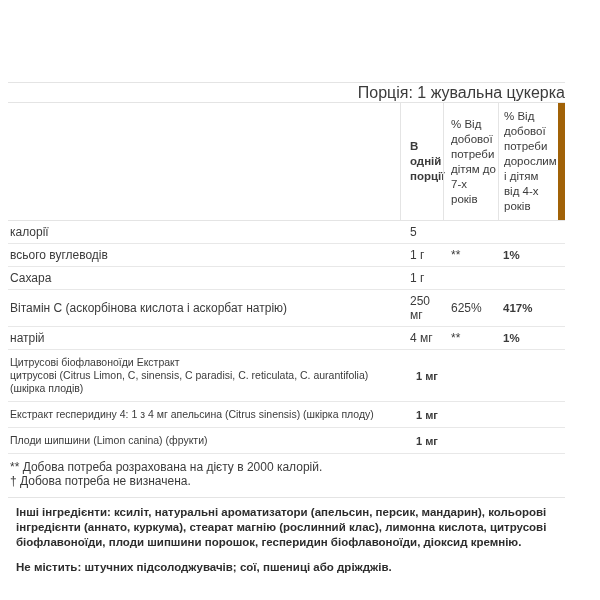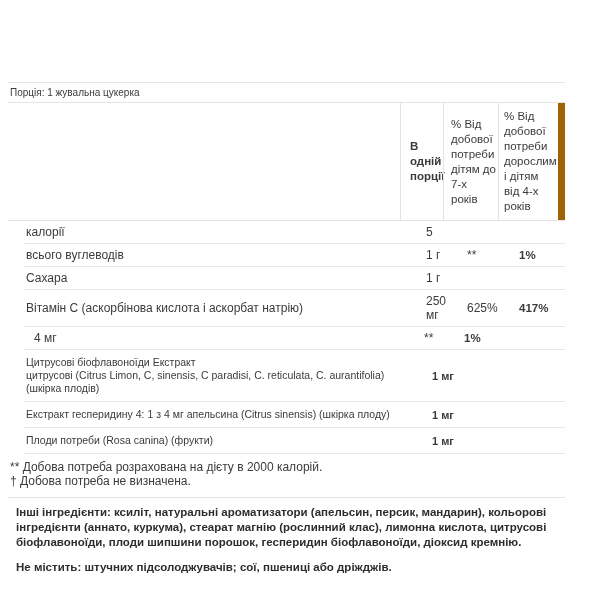--- a/index.html
+++ b/index.html
@@ -13,22 +13,23 @@
   .page { width:600px; height:600px; overflow:hidden; position:relative; }
 
   
   .serving-row {
     margin:82px 0 0 8px;
     width:557px;
     box-sizing:border-box;
     border-top:1px solid #e4e4e4;
     border-bottom:1px solid #e4e4e4;
     padding:3px 0 2px 2px;
-    font-size:10px;
+    font-size:16px;
     line-height:14px;
+    text-align:right;
   }
 
   
   .ntable { width:557px; margin-left:8px; }
   .t-head {
     display:grid;
     grid-template-columns:392px 43px 55px 67px;
     border-bottom:1px solid #e4e4e4;
   }
   .h-cell {
@@ -42,21 +43,20 @@
   .h-cell.b-left { border-left:1px solid #e4e4e4; }
   .h-cell.b-right { border-right:7px solid #a16207; }
   .h-cell.amt { padding-left:9px;font-weight:bold; }
   .h-cell.dv2 { padding-left:5px; }
 
   .t-row {
     display:grid;
     grid-template-columns:392px 43px 55px 67px;
     border-bottom:1px solid #e8e8e8;
     align-items:center;
-    margin-left:16px;
   }
   .t-row.sub { grid-template-columns:398px 159px; }
   .c-label { padding:4px 4px 4px 2px; font-size:12px; line-height:14px; }
   .c-label.small { font-size:10.5px; line-height:13px; white-space:pre-line; padding-top:6px; padding-bottom:6px; }
   .c-amt  { padding:4px 0 4px 10px; font-size:12px; line-height:14px; }
   .c-amt.bold { font-weight:bold; font-size:11px; }
   .c-dv1  { padding:4px 0 4px 8px; font-size:12px; line-height:14px; }
   .c-dv2  { padding:4px 0 4px 5px; font-size:11.5px; line-height:14px; font-weight:bold; }
 
   .footnotes {
@@ -108,38 +108,39 @@
     </div>
 
     <div class="t-row">
       <div class="c-label">Вітамін C (аскорбінова кислота і аскорбат натрію)</div>
       <div class="c-amt">250 мг</div>
       <div class="c-dv1">625%</div>
       <div class="c-dv2">417%</div>
     </div>
 
     <div class="t-row">
+      <div class="c-label">натрій</div>
       <div class="c-amt">4 мг</div>
       <div class="c-dv1">**</div>
       <div class="c-dv2">1%</div>
     </div>
 
     <div class="t-row sub">
       <div class="c-label small">Цитрусові біофлавоноїди Екстракт
 цитрусові (Citrus Limon, C, sinensis, C paradisi, C. reticulata, C. aurantifolia) (шкірка плодів)</div>
       <div class="c-amt bold">1 мг</div>
     </div>
 
     <div class="t-row sub">
       <div class="c-label small">Екстракт гесперидину 4: 1 з 4 мг апельсина (Citrus sinensis) (шкірка плоду)</div>
       <div class="c-amt bold">1 мг</div>
     </div>
 
     <div class="t-row sub">
-      <div class="c-label small">Плоди потреби (Rosa canina) (фрукти)</div>
+      <div class="c-label small">Плоди шипшини (Limon canina) (фрукти)</div>
       <div class="c-amt bold">1 мг</div>
     </div>
 
     <div class="footnotes">
       <div>** Добова потреба розрахована на дієту в 2000 калорій.</div>
       <div>† Добова потреба не визначена.</div>
     </div>
 
   </div>
 

